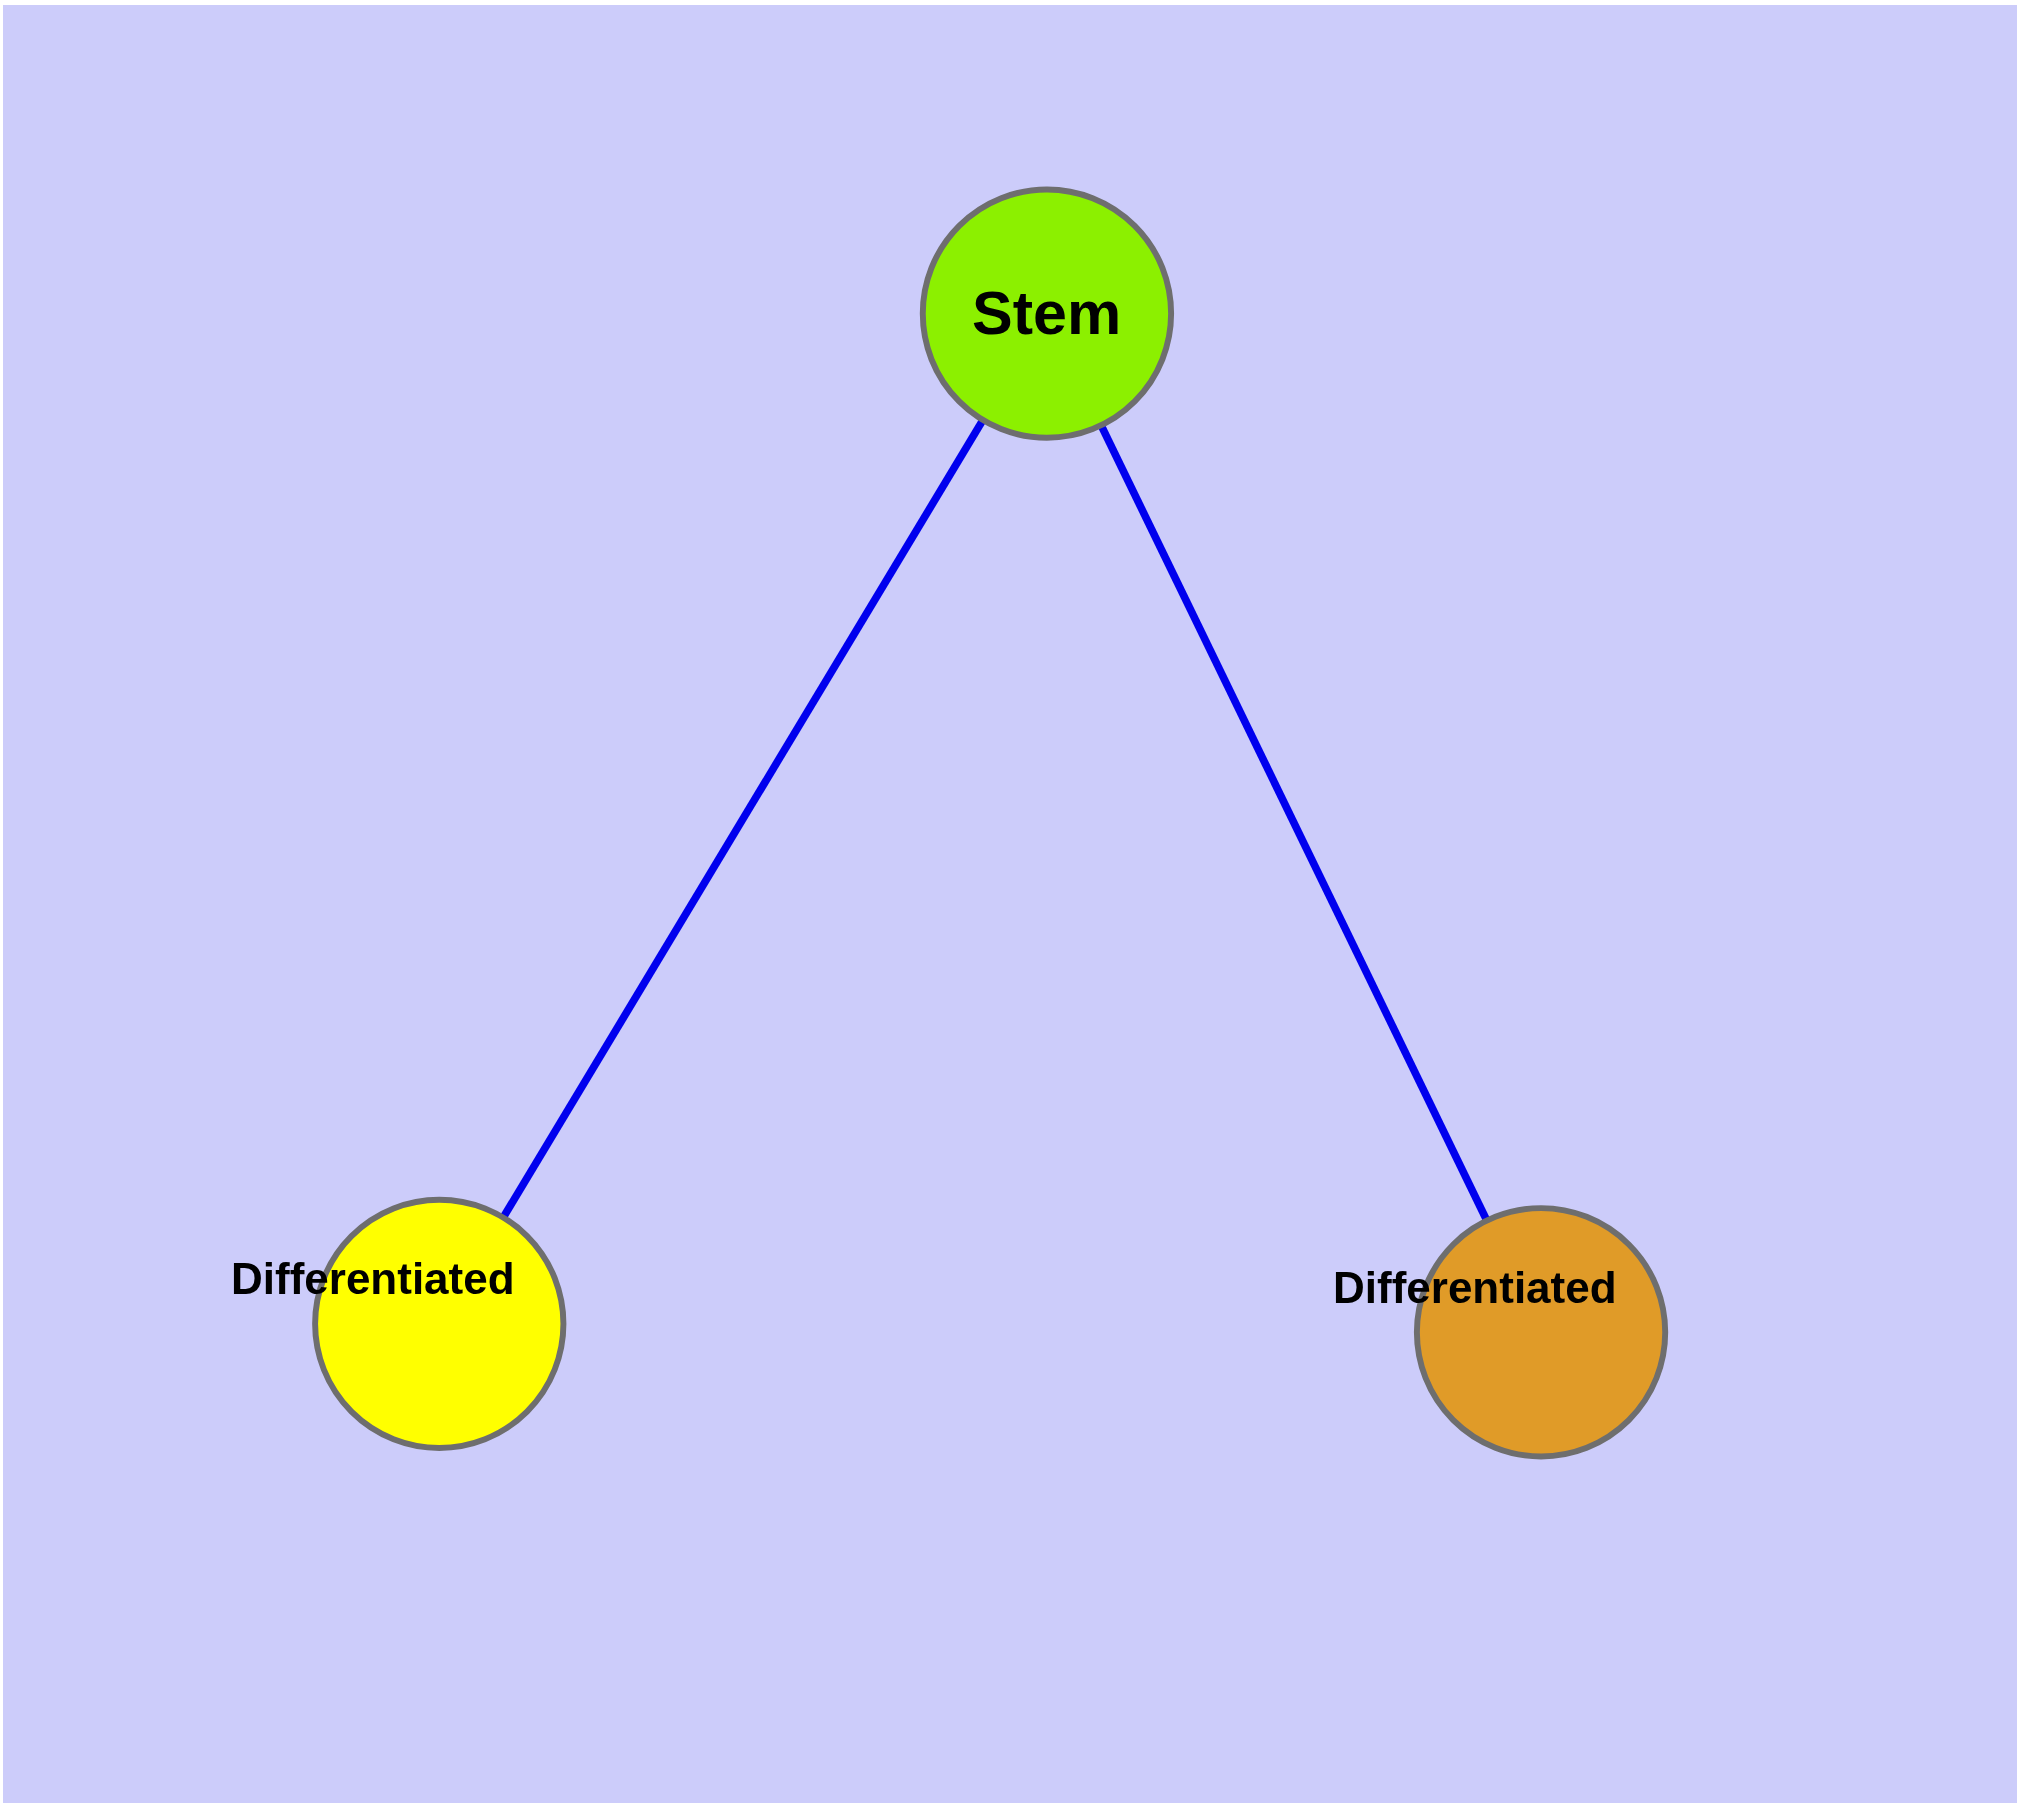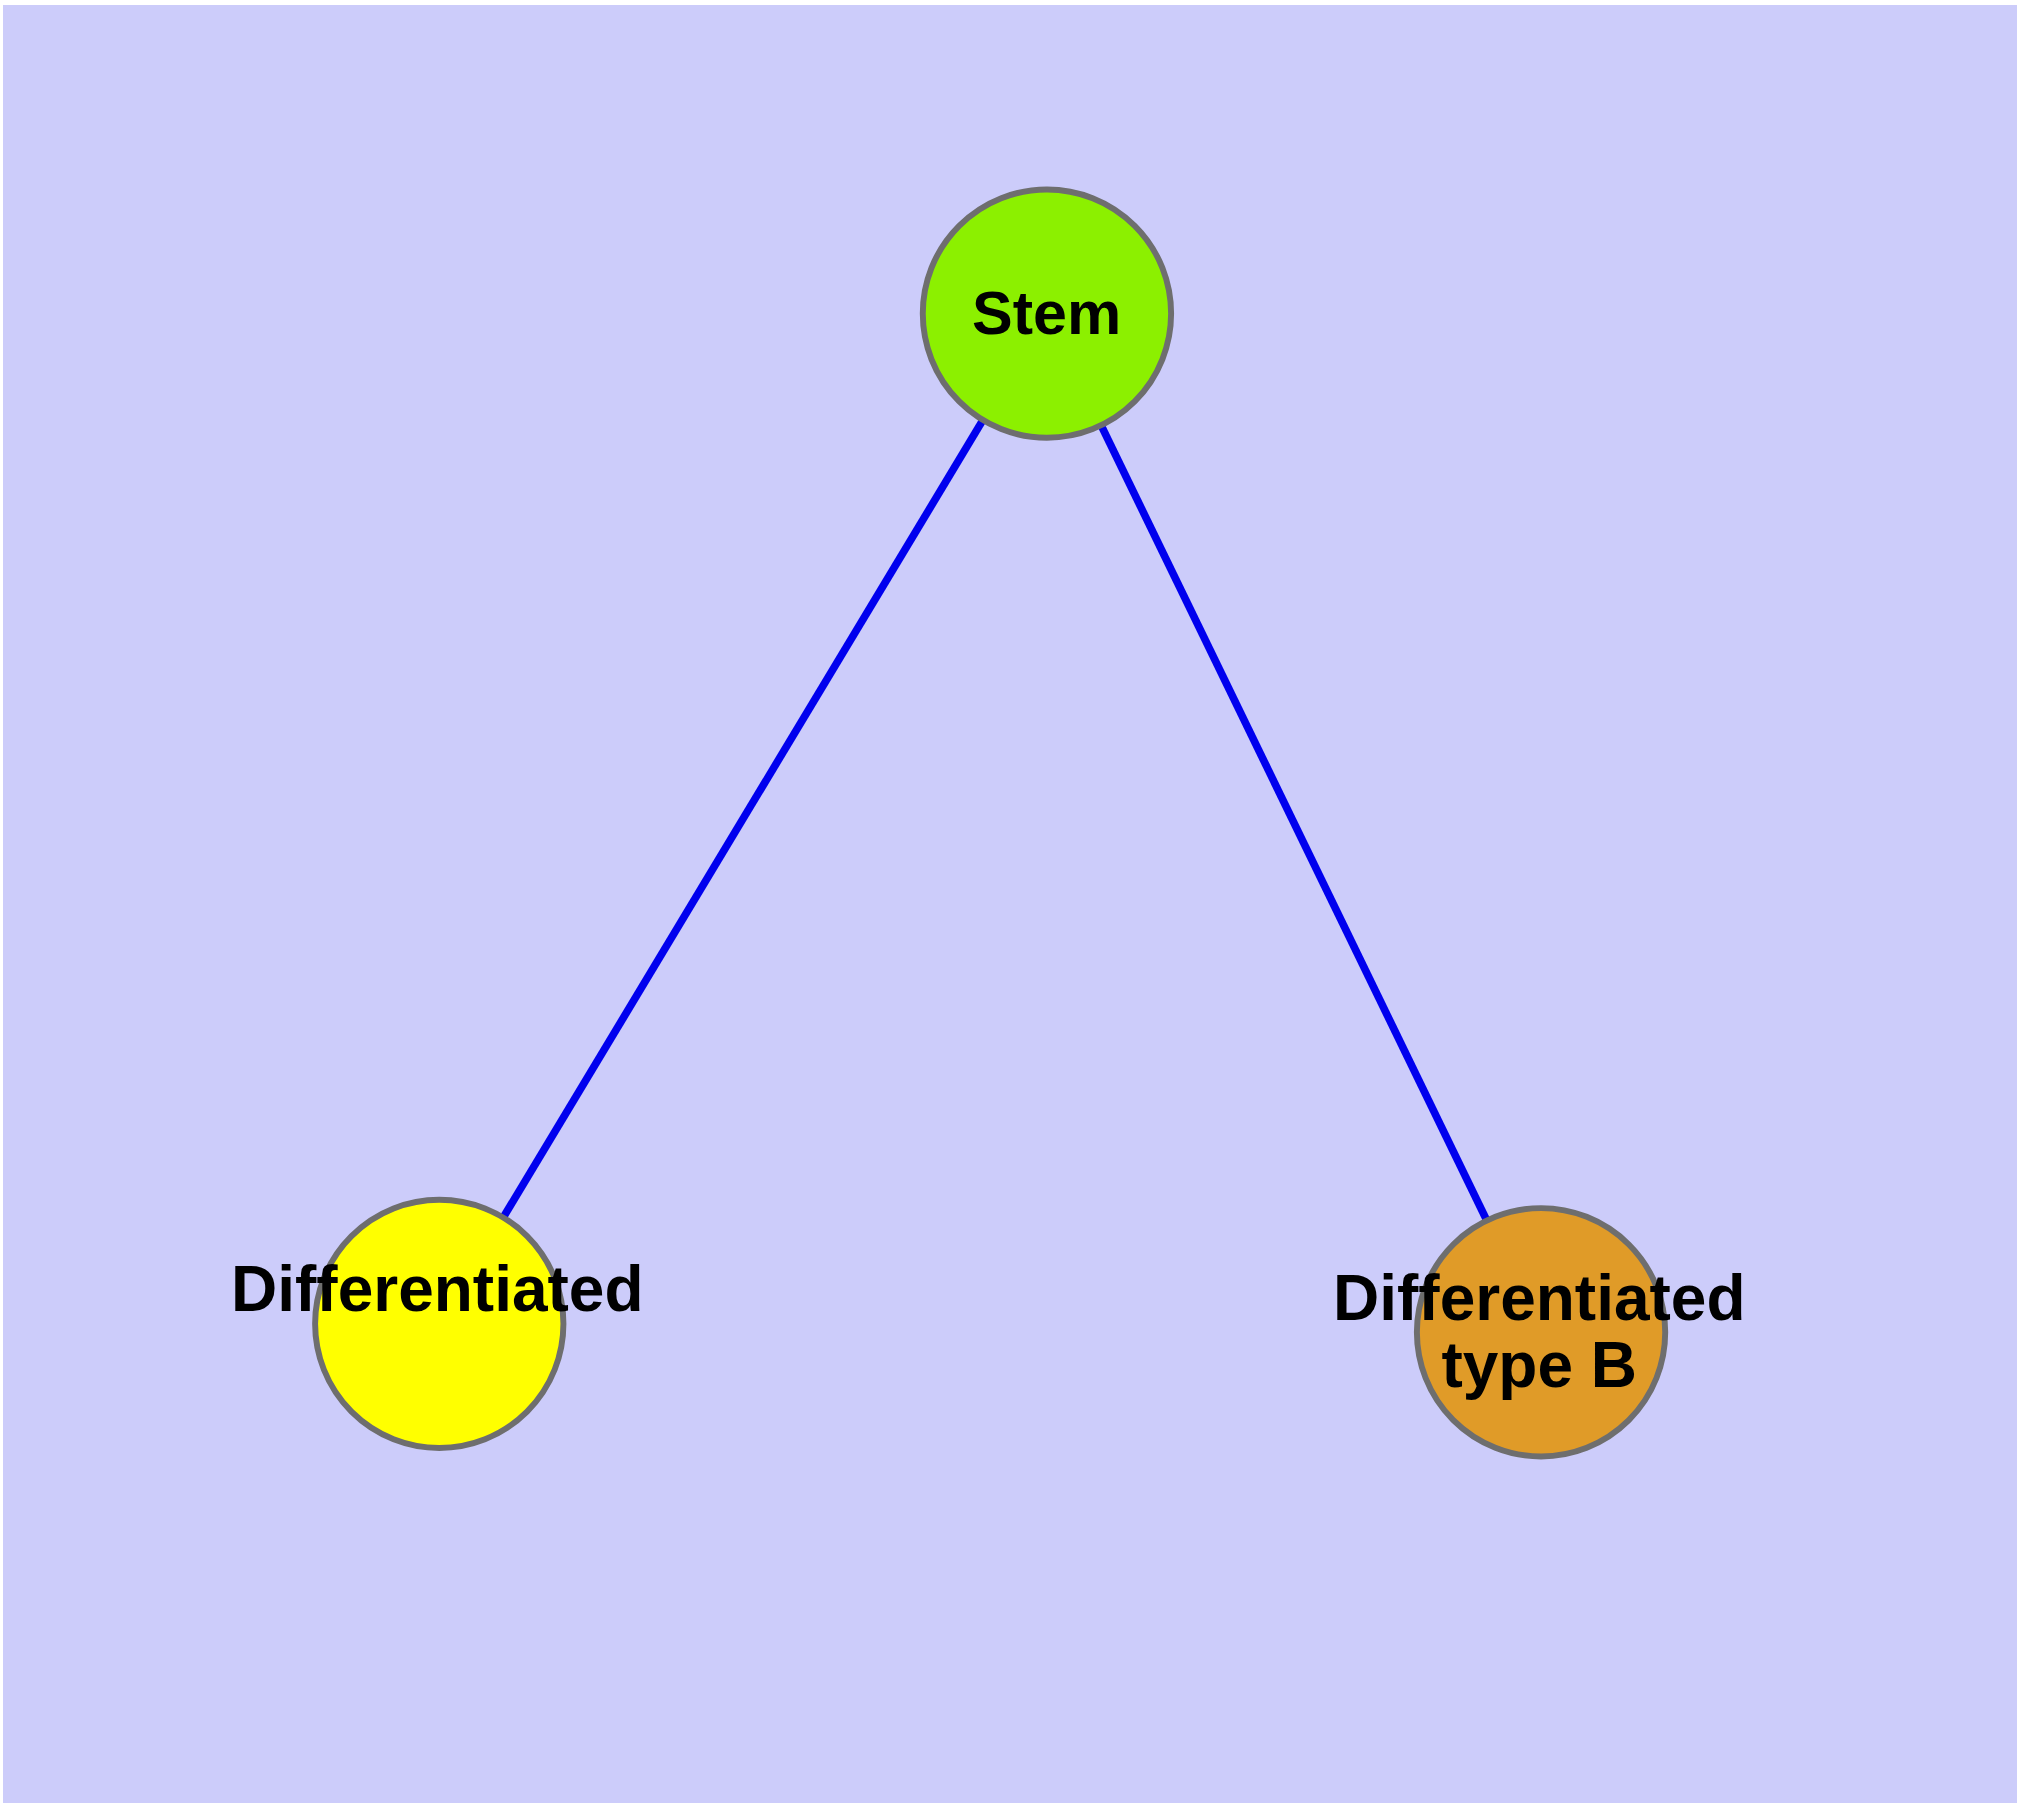--- a/index.html
+++ b/index.html
@@ -42,21 +42,21 @@
     color: #000000;
     line-height: 1.05;
     white-space: nowrap;
     pointer-events: none;
     font-family: "Liberation Sans", sans-serif;
   }
   .node-label.stem {
     font-size: 61px;
   }
   .node-label.leaf {
-    font-size: 64px;
+    font-size: 44px;
   }
 </style>
 </head>
 <body>
 
 <div id="canvas" style="background: rgb(255, 255, 255);">
 
   <div id="plot-bg" style="background: rgb(204, 204, 250);"></div>
 
   <svg id="graph-svg" viewBox="0 0 2384 2138" xmlns="http://www.w3.org/2000/svg">
@@ -73,18 +73,17 @@
 
   <div id="labels-layer">
       <div class="node-label stem" style="left: 972px; top: 281px;">
         <span style="display: block;">Stem</span>
       </div>
       <div class="node-label leaf" style="left: 231px; top: 1256px;">
         <span style="display: block;">Differentiated</span>
       </div>
       <div class="node-label leaf" style="left: 1333px; top: 1265px;">
         <span style="display: block;">Differentiated</span>
-        <span style="display: block;">type B</span>
       </div>
     </div>
 
 </div>
 
 
 </body></html>

